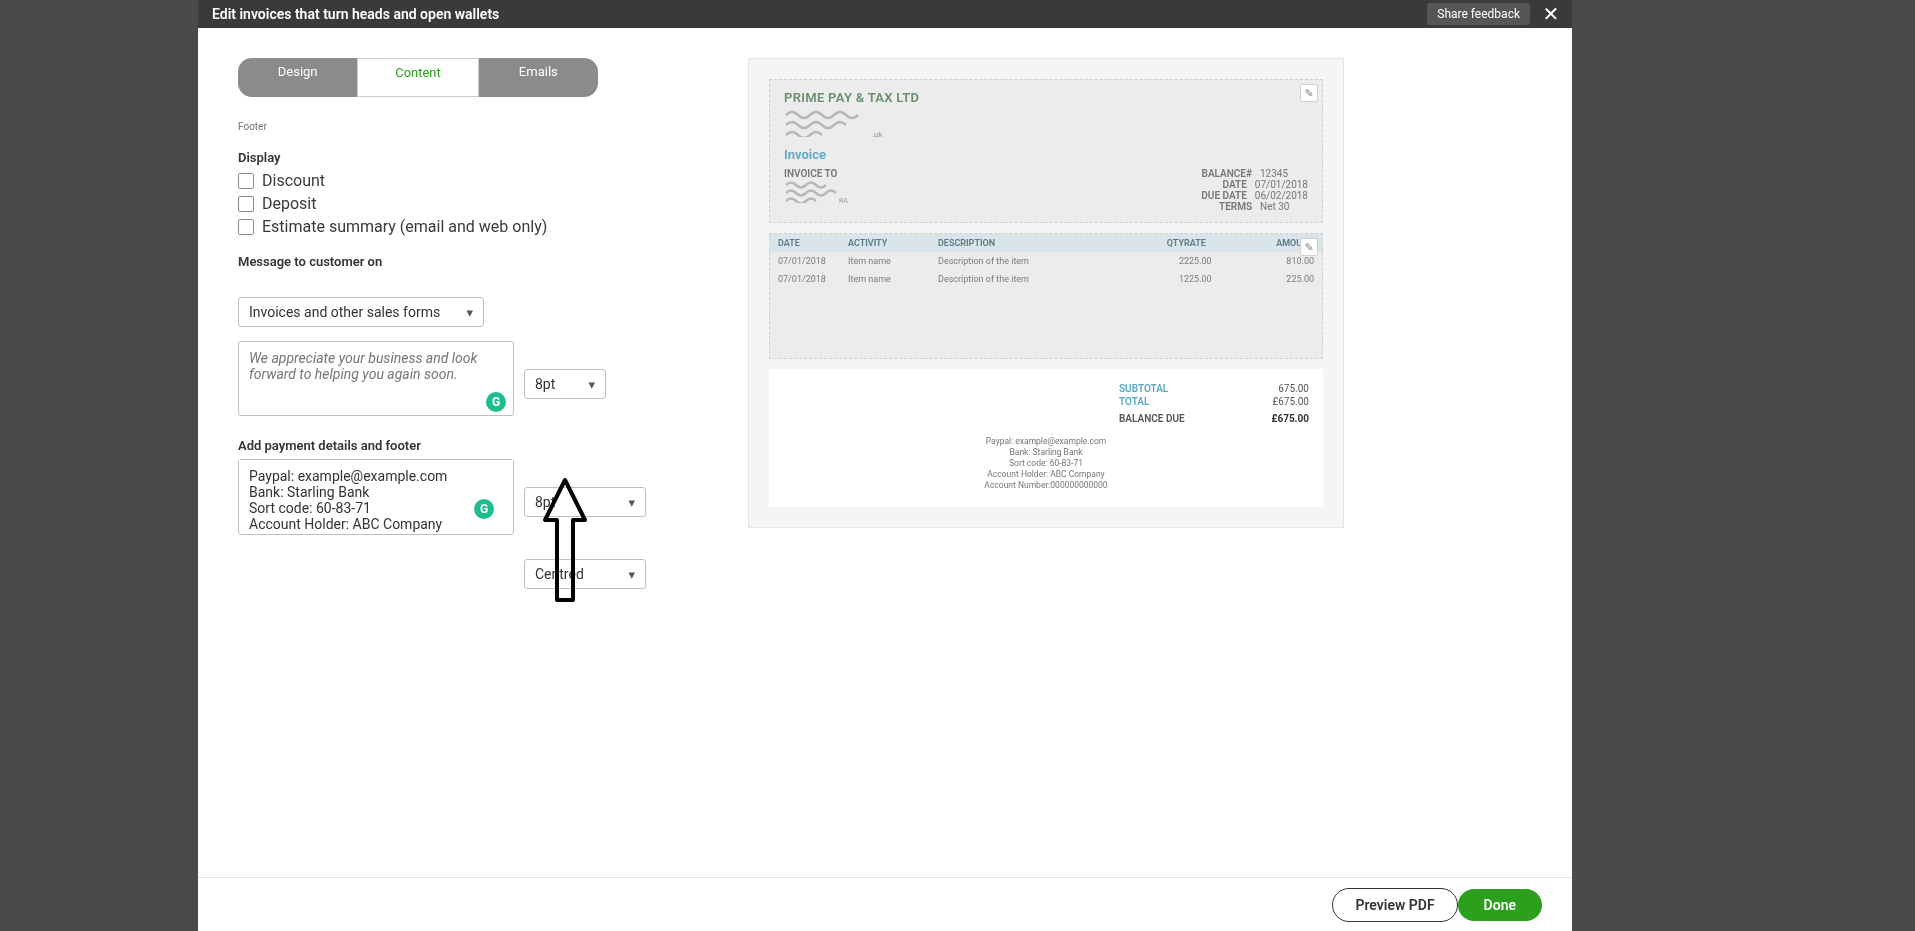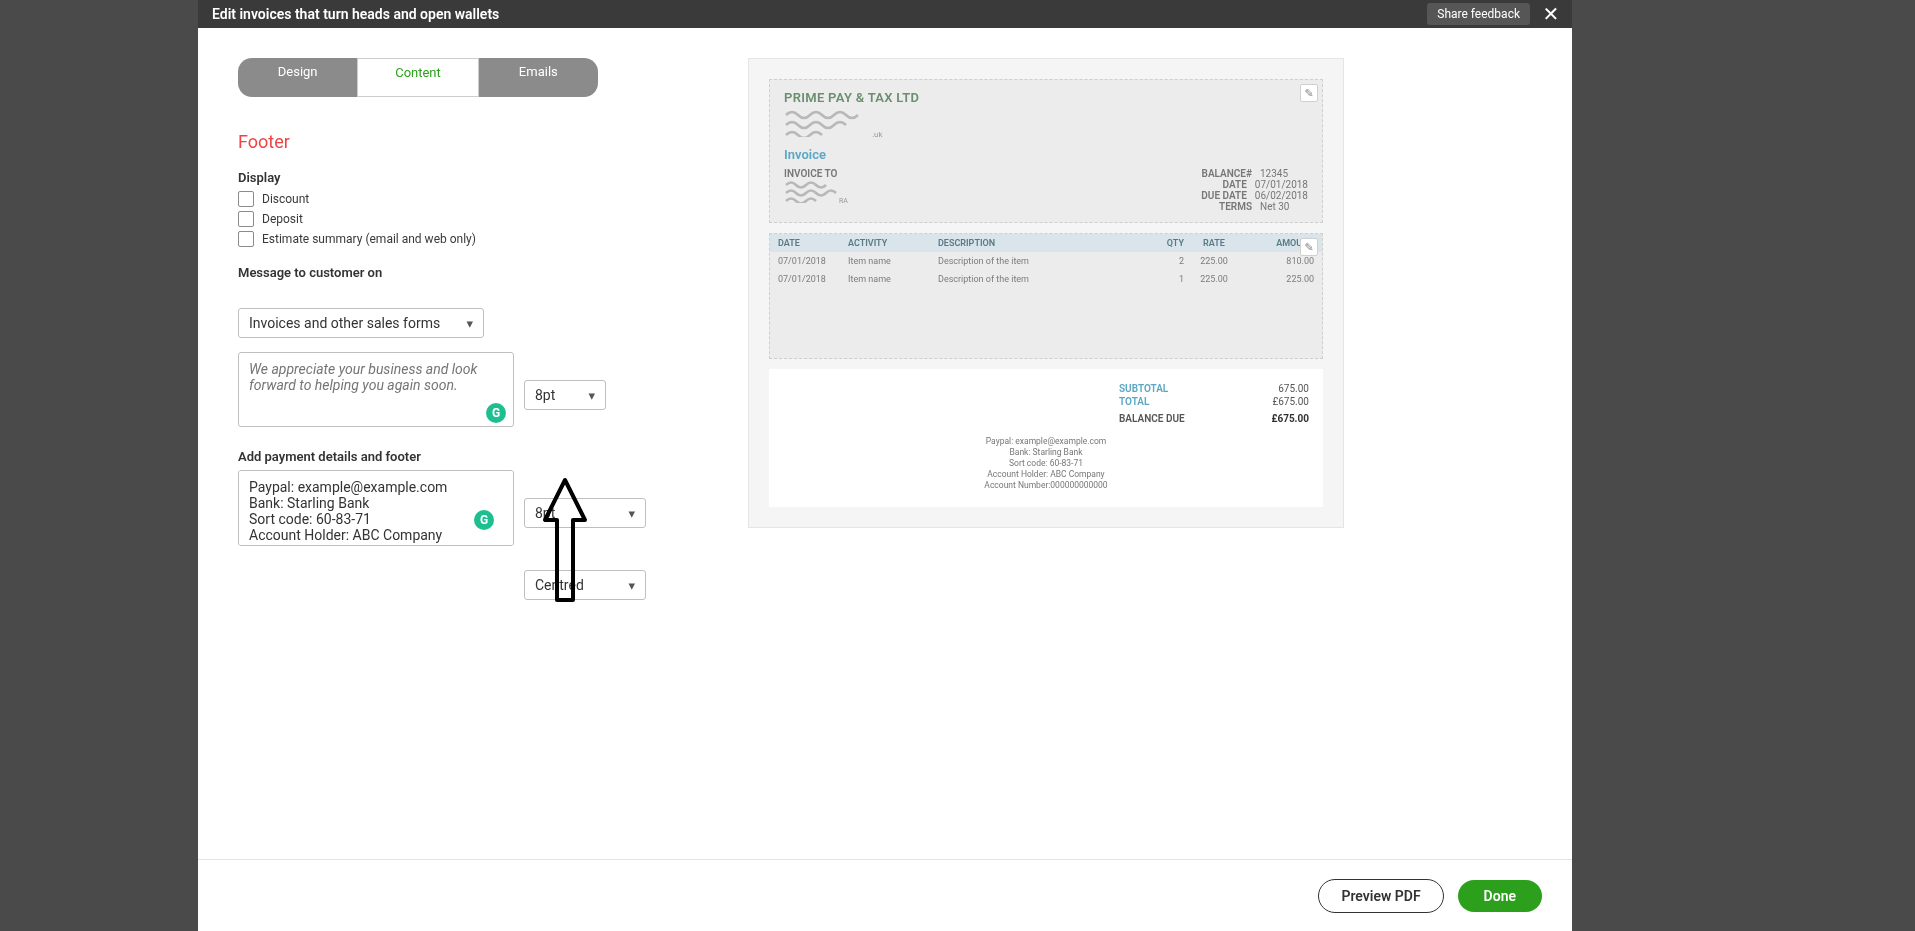--- a/index.html
+++ b/index.html
@@ -13,24 +13,24 @@
 
   .modal-body { display: flex; flex: 1 1 auto; overflow: hidden; }
   .left-pane { width: 540px; padding: 30px 30px 0 40px; }
   .right-pane { flex: 1; padding: 30px 40px 0 10px; }
 
   
   .tabs { display: flex; width: 360px; border-radius: 14px; overflow: hidden; background: #8b8b8b; height: 39px; }
   .tab { flex: 1; text-align: center; font-size: 13px; line-height: 28px; color: #fff; cursor: pointer; }
   .tab.active { background: #fff; color: #2ca01c; border: 1px solid #ccc; }
 
-  .section-title { font-size: 18px; color: #ef4444; margin: 34px 0 12px; }
+  .section-title { font-size: 10px; color: #737373; margin: 24px 0 12px; }
   .label { font-size: 13px; font-weight: 600; color: #333; margin: 18px 0 6px; }
 
-  .checkbox-row { display: flex; align-items: center; gap: 8px; font-size: 12px; color: #393939; margin: 4px 0; }
+  .checkbox-row { display: flex; align-items: center; gap: 8px; font-size: 16px; color: #393939; margin: 4px 0; }
   .checkbox-row .box { width: 16px; height: 16px; border: 1.5px solid #8b8b8b; border-radius: 2px; cursor: pointer; }
 
   .select { border: 1px solid #bfbfbf; border-radius: 3px; height: 30px; display: flex; align-items: center; justify-content: space-between; padding: 0 10px; font-size: 14px; color: #333; cursor: pointer; background:#fff;margin-top:28px; }
   .select .chev { font-size: 13px; color: #555; }
   .select.sm { width: 122px; }
 
   .row-group { display: flex; gap: 10px; align-items: flex-start; }
   .textarea-wrap { position: relative; width: 276px; }
   textarea { width: 100%; border: 1px solid #bfbfbf; border-radius: 3px; font-size: 14px; color: #333; padding: 8px 10px; resize: none; font-family: inherit; }
   textarea.msg { height: 75px; font-style: italic; color: #8a8a8a; }
@@ -52,32 +52,32 @@
   .invoice-word { color: #5aa7c5; font-size: 13px; font-weight: 600; margin-top: 10px; }
   .inv-row { display:flex; justify-content:space-between; margin-top:6px; font-size:10px; color:#777; }
   .inv-to .kv { font-size:10px; color:#777; }
   .meta { text-align:right; }
   .meta .line { display:flex; gap:8px; justify-content:flex-end; }
   .meta .k { color:#777; font-weight:600; }
   .meta .v { color:#777; min-width:48px; text-align:left; }
 
   .table-head { background:#d9e5ea; display:flex; font-size:9px; color:#5a7986; font-weight:600; padding:4px 8px; }
   .table-row { display:flex; font-size:9px; color:#7c7c7c; padding:4px 8px; }
-  .c-date{flex:0 0 70px;} .c-act{flex:0 0 90px;} .c-desc{flex:1;} .c-qty{flex:0 0 50px; text-align:right;} .c-rate{flex:0 0 60px; text-align:center;} .c-amt{flex:0 0 70px; text-align:right;}
+  .c-date{flex:0 0 70px;} .c-act{flex:0 0 90px;} .c-desc{flex:1;} .c-qty{flex:0 0 50px; text-align:right;} .c-rate{flex:0 0 60px; text-align:left;} .c-amt{flex:0 0 70px; text-align:right;}
 
   .totals-box { background:#fff; padding:12px 14px; font-size:10px; }
   .total-line{ display:flex; justify-content:space-between; margin:2px 0; }
   .total-line .lbl{ color:#5aa7c5; font-weight:600; }
   .total-line .lbl2{ color:#555; font-weight:600; }
   .total-line .val{ color:#555; }
   .balance{ font-weight:700; color:#333; margin-top:6px; }
   .preview-footer { text-align:center; font-size:8.5px; color:#777; line-height:1.3; padding:10px 0 4px; }
 
   
-  .bottom-bar { position: absolute; left:0; right:0; bottom:0; height:72px; border-top:1px solid #e3e3e3; background:#fff; display:flex; align-items:center; justify-content:flex-end; padding:0 30px; gap:14px; }
+  .bottom-bar { position: absolute; left:0; right:0; bottom:0; height:54px; border-top:1px solid #e3e3e3; background:#fff; display:flex; align-items:center; justify-content:flex-end; padding:0 30px; }
   .btn-outline { border:1.5px solid #333; background:#fff; color:#333; border-radius:20px; padding:8px 22px; font-size:14px; font-weight:600; cursor:pointer; }
   .btn-primary { border:none; background:#2ca01c; color:#fff; border-radius:20px; padding:8px 26px; font-size:14px; font-weight:600; cursor:pointer; }
 </style>
 </head>
 <body>
 
 <div class="modal">
 
   <div class="modal-header">
     <div class="title">Edit invoices that turn heads and open wallets</div>

